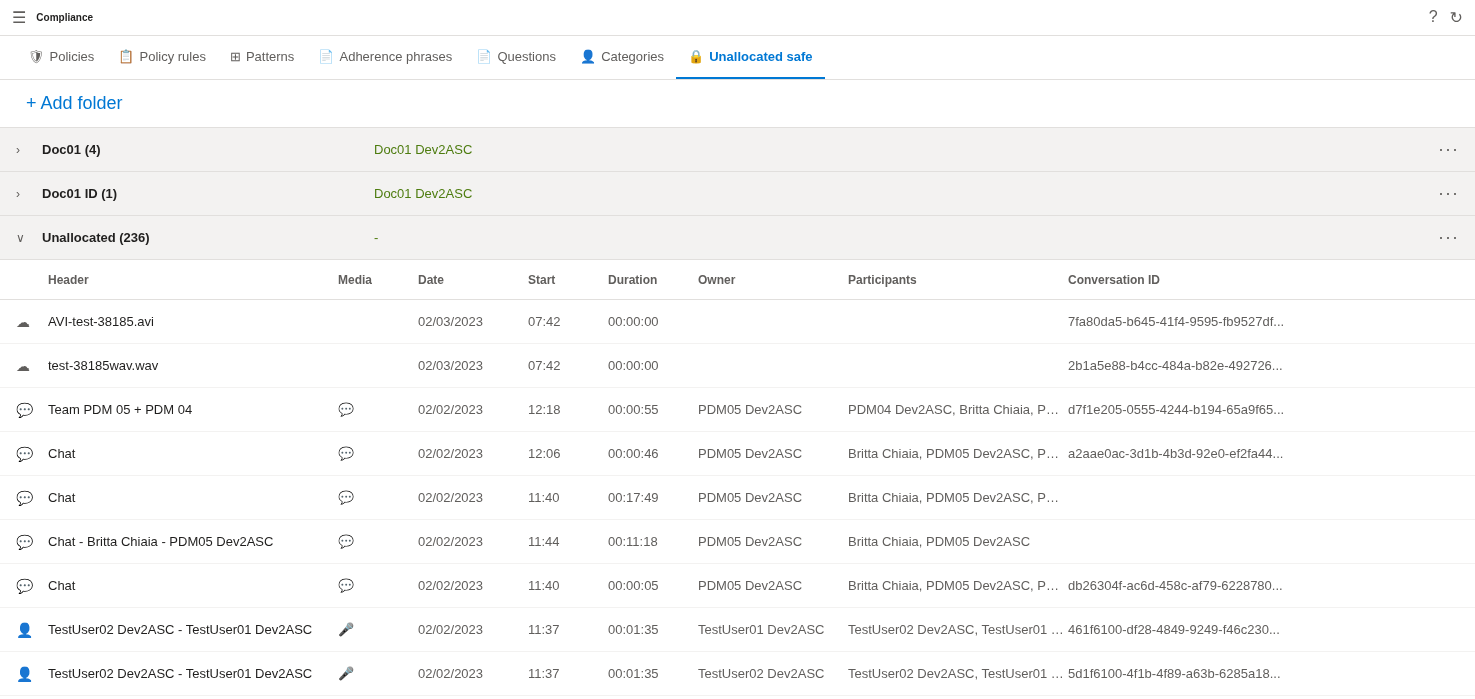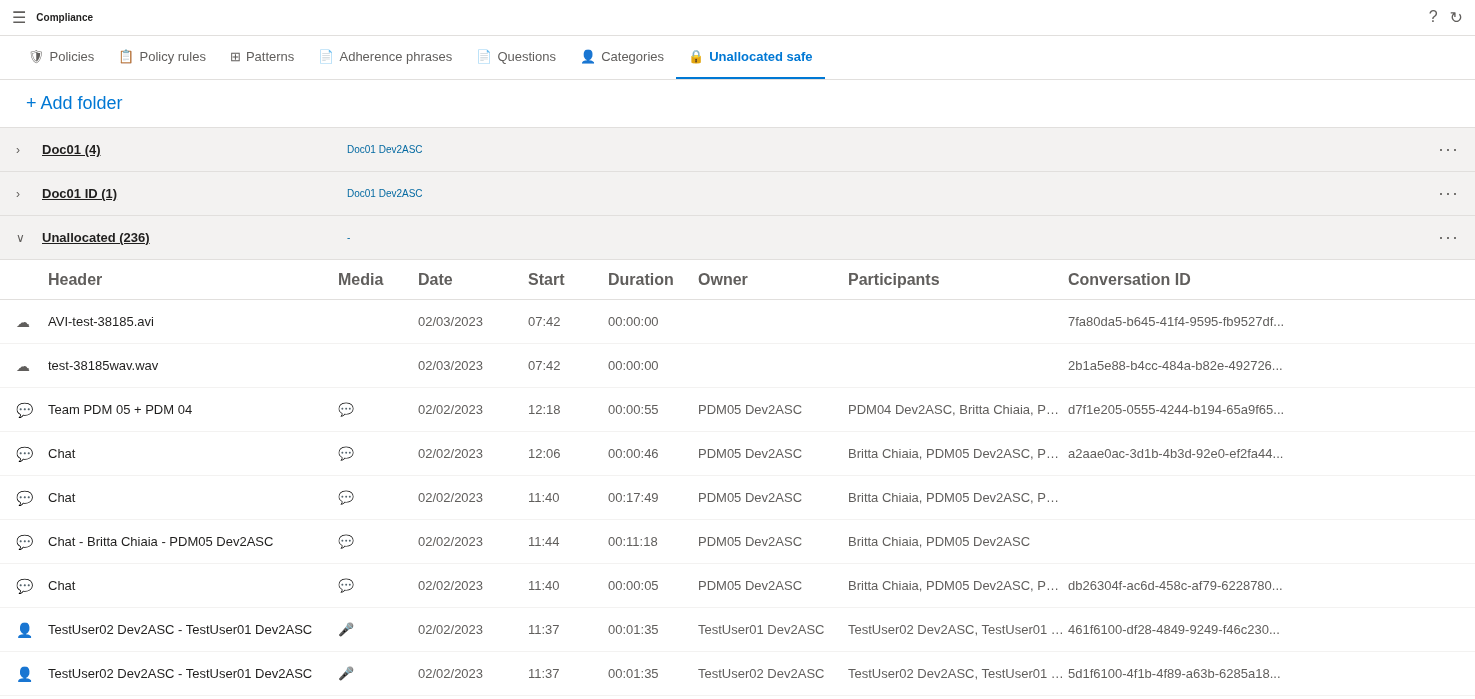--- a/index.html
+++ b/index.html
@@ -21,27 +21,27 @@
     
     .toolbar { display: flex; align-items: center; padding: 8px 16px; border-bottom: 1px solid #e1dfdd; }
     .add-folder-btn { display: flex; align-items: center; gap: 5px; padding: 5px 10px; font-size: 18px; color: #0078d4; cursor: pointer; border: none; background: none; }
 
     
     .content { height: calc(699px - 36px - 44px - 44px); overflow-y: auto; overflow-x: hidden; }
 
     
     .folder-row { display: flex; align-items: center; padding: 0 16px; height: 44px; background: #f3f2f1; border-bottom: 1px solid #e1dfdd; cursor: pointer; }
     .folder-chevron { font-size: 12px; color: #605e5c; margin-right: 10px; width: 16px; }
-    .folder-name { font-size: 13px; font-weight: 600; color: #201f1e; min-width: 220px; text-decoration: underline; }
-    .folder-meta { font-size: 10px; color: #0369a1; flex: 1; margin-left: 85px; }
+    .folder-name { font-size: 13px; font-weight: 600; color: #201f1e; min-width: 220px; }
+    .folder-meta { font-size: 13px; color: #4d7c0f; flex: 1; margin-left: 112px; }
     .folder-more { margin-left: auto; font-size: 18px; color: #605e5c; letter-spacing: 1px; }
 
     
     .table-header { display: grid; grid-template-columns: 32px 290px 80px 110px 80px 90px 150px 220px 1fr; align-items: center; padding: 0 16px; height: 40px; border-bottom: 1px solid #e1dfdd; background: #fff; }
-    .table-header-cell { font-size: 16px; font-weight: 600; color: #605e5c; }
+    .table-header-cell { font-size: 12px; font-weight: 600; color: #605e5c; }
 
     .table-row { display: grid; grid-template-columns: 32px 290px 80px 110px 80px 90px 150px 220px 1fr; align-items: center; padding: 0 16px; height: 44px; border-bottom: 1px solid #f3f2f1; cursor: pointer; }
     .table-cell { font-size: 13px; color: #201f1e; white-space: nowrap; overflow: hidden; text-overflow: ellipsis; }
     .table-cell.muted { color: #605e5c; }
     .row-icon { font-size: 14px; color: #605e5c; }
 
     
     .content::-webkit-scrollbar { width: 6px; }
     .content::-webkit-scrollbar-thumb { background: #c8c6c4; border-radius: 3px; }
   </style>

